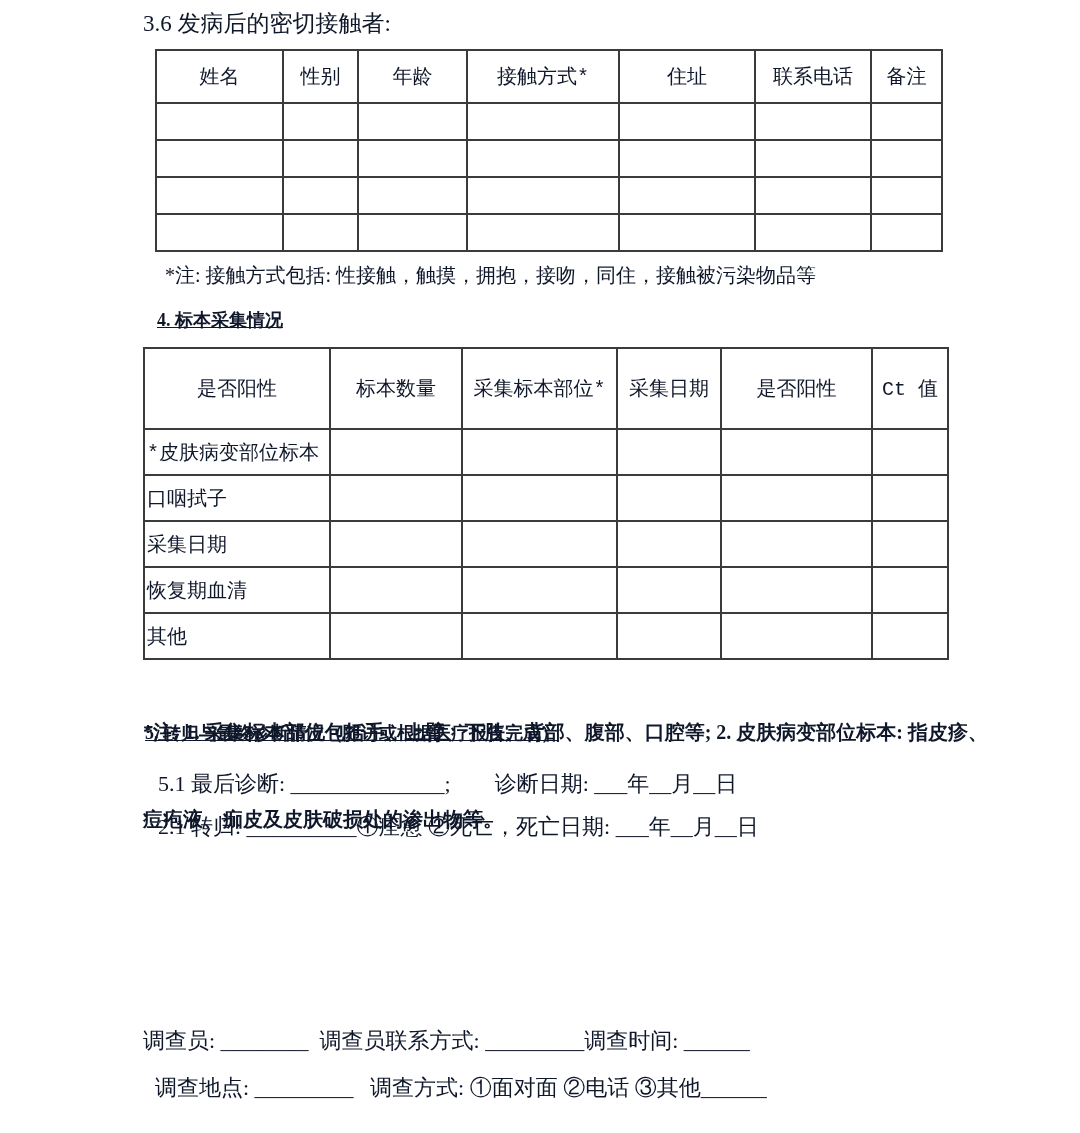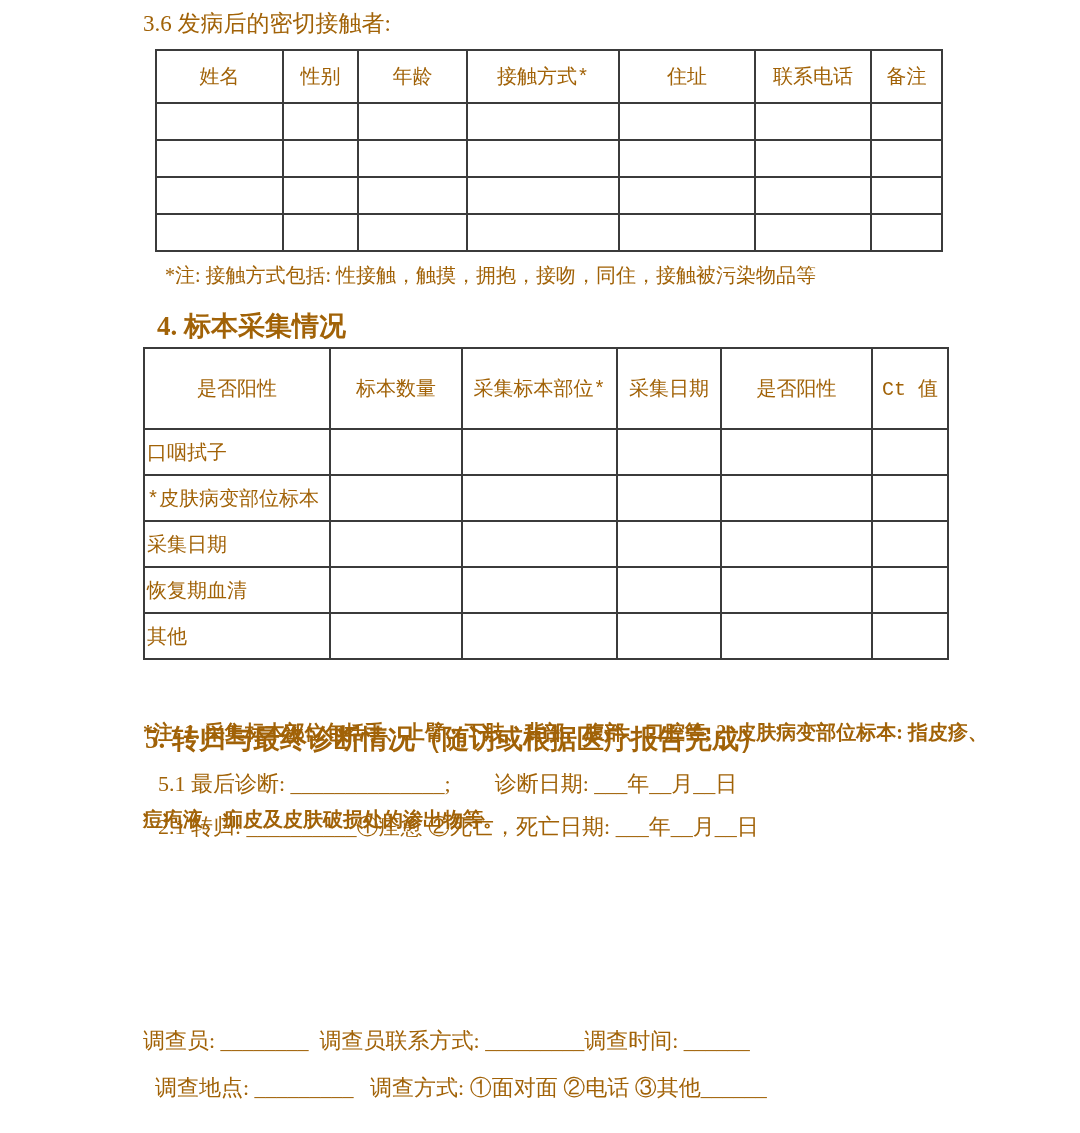--- a/index.html
+++ b/index.html
@@ -5,34 +5,35 @@
   html, body {
     margin: 0;
     padding: 0;
     background: #ffffff;
   }
   .page {
     position: relative;
     width: 1080px;
     height: 1133px;
     background: #ffffff;
-    color: #a16207;
+    color: #0f172a;
     font-family: "Liberation Serif", "DejaVu Serif", serif;
     overflow: hidden;
   }
   .abs { position: absolute; }
   .title-sm {
     font-size: 23px;
     font-weight: normal;
     white-space: pre;
   }
   .title-bold {
-    font-size: 27px;
+    font-size: 18px;
     font-weight: bold;
     white-space: pre;
+    text-decoration: underline;
   }
   .note-text {
     font-size: 20px;
     white-space: pre;
   }
   .note-bold {
     font-size: 20px;
     font-weight: bold;
     line-height: 29px;
     white-space: pre;
@@ -151,29 +152,29 @@
         <th>是否阳性</th>
         <th>标本数量</th>
         <th>采集标本部位*</th>
         <th>采集日期</th>
         <th>是否阳性</th>
         <th>Ct 值</th>
       </tr>
     </thead>
     <tbody>
       <tr>
+        <td class="row-label">*皮肤病变部位标本</td>
+        <td></td>
+          <td></td>
+          <td></td>
+          <td></td>
+          <td></td>
+      </tr>
+      <tr>
         <td class="row-label">口咽拭子</td>
-        <td></td>
-          <td></td>
-          <td></td>
-          <td></td>
-          <td></td>
-      </tr>
-      <tr>
-        <td class="row-label">*皮肤病变部位标本</td>
         <td></td>
           <td></td>
           <td></td>
           <td></td>
           <td></td>
       </tr>
       <tr>
         <td class="row-label">采集日期</td>
         <td></td>
           <td></td>

